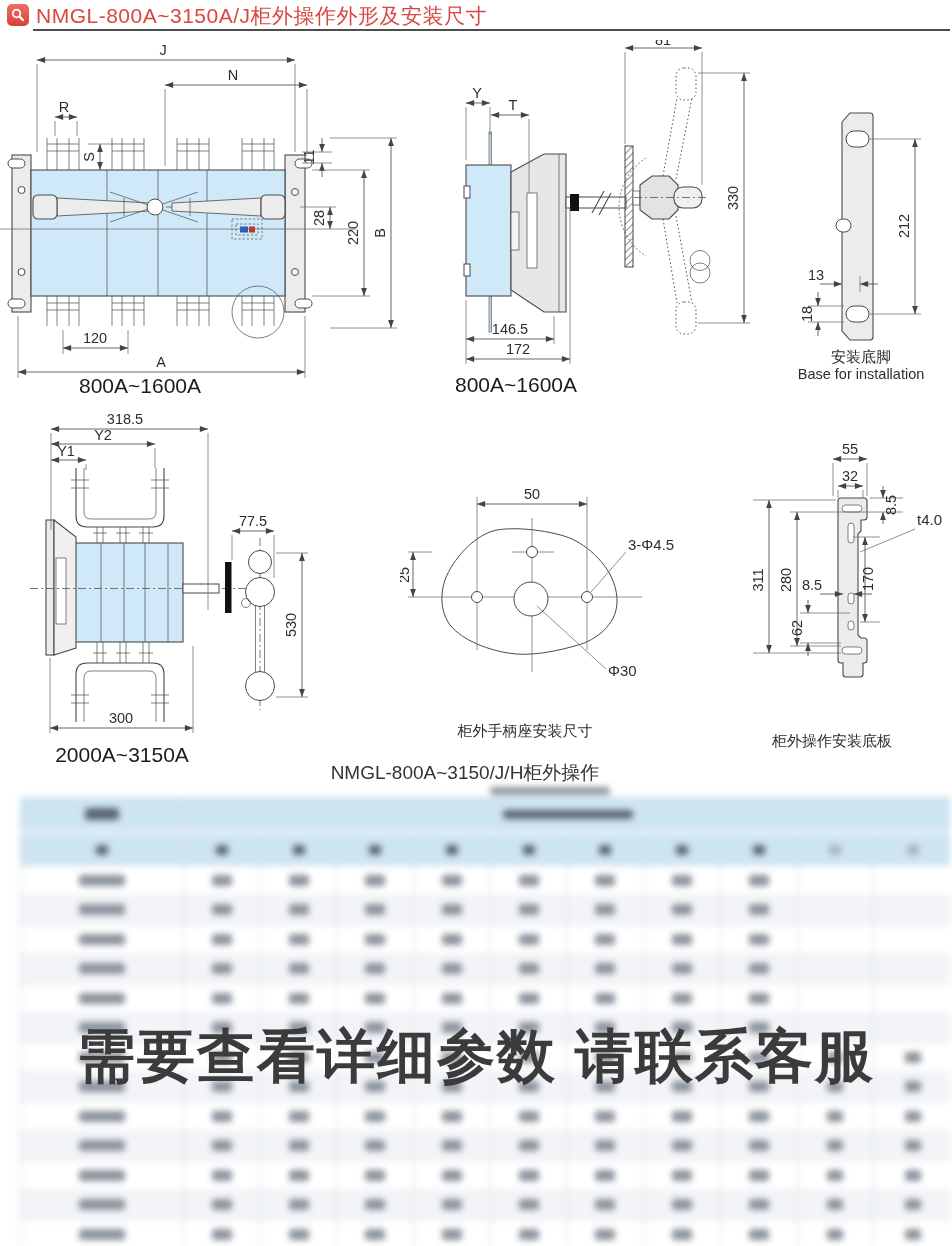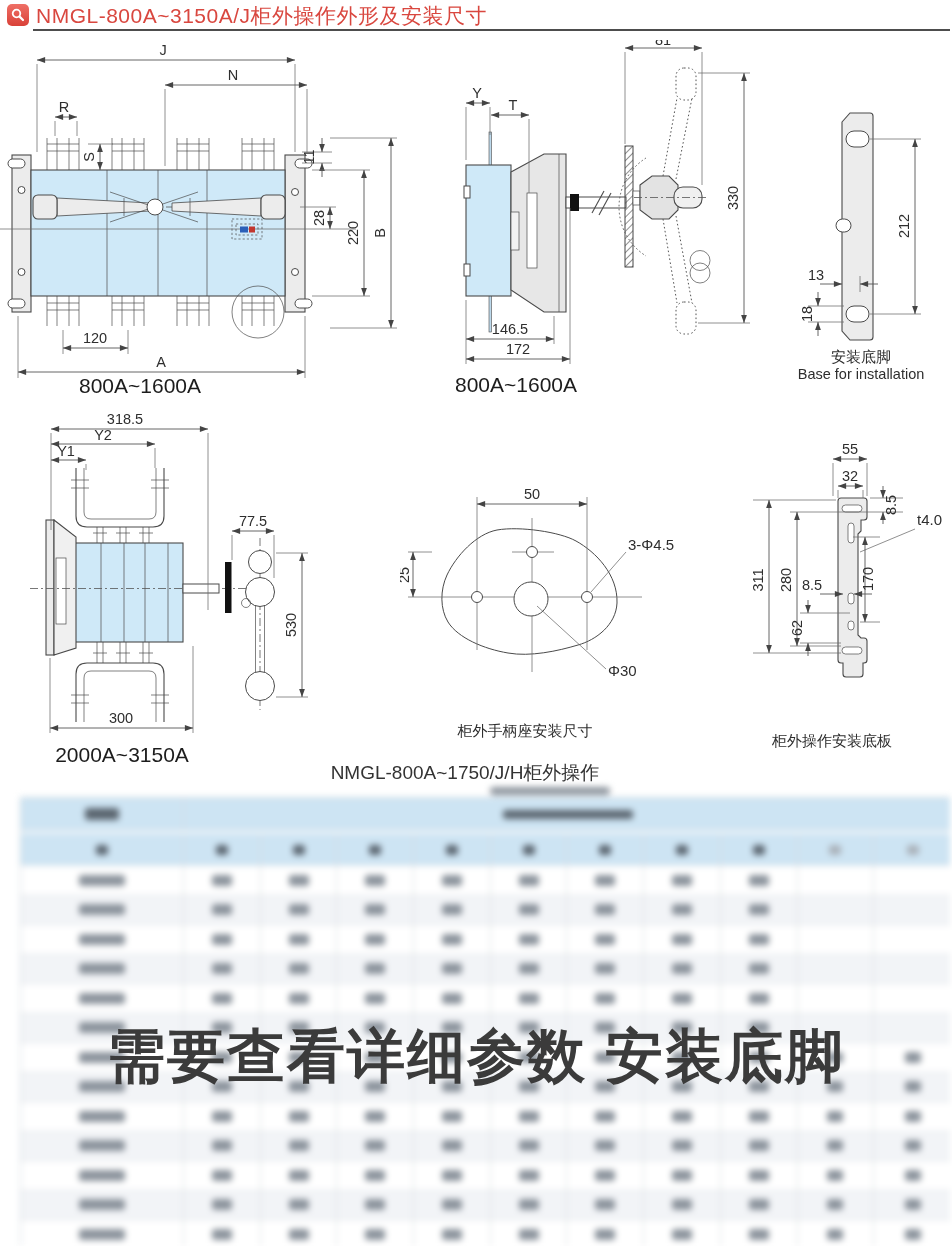--- a/index.html
+++ b/index.html
@@ -470,21 +470,21 @@
     <text transform="rotate(-90 153 149)" x="153" y="149">170</text>
     <line x1="80" y1="183" x2="130" y2="183" class="e"></line>
       <line x1="80" y1="213" x2="121" y2="213" class="e"></line>
     <line x1="88" y1="170" x2="88" y2="183" class="d me"></line>
       <line x1="88" y1="213" x2="88" y2="226" class="d ms"></line>
     <text transform="rotate(-90 82 198)" x="82" y="198">62</text>
   </g>
   <text x="112" y="316" class="capcn">柜外操作安装底板</text>
 </svg>
 
-<div class="sec-cap">NMGL-800A~1750/J/H柜外操作</div>
+<div class="sec-cap">NMGL-800A~3150/J/H柜外操作</div>
 
 <div id="table-wrap">
   <div class="pre-blob"></div>
   <div id="ptable">
       <div class="trow h1">
         <div class="tcell">
           <div class="blob dark" style="width: 34px; height: 12px;"></div>
         </div>
         <div class="tcell span10">
           <div class="blob dark" style="width: 130px; height: 9px;"></div>
@@ -952,13 +952,13 @@
         <div class="tcell">
           <div class="blob " style="width: 16px; height: 11px;"></div>
         </div>
         <div class="tcell">
           <div class="blob " style="width: 16px; height: 11px;"></div>
         </div>
       </div>
     </div>
 </div>
 
-<div class="watermark">需要查看详细参数 安装底脚</div>
+<div class="watermark">需要查看详细参数 请联系客服</div>
 
 </body></html>

